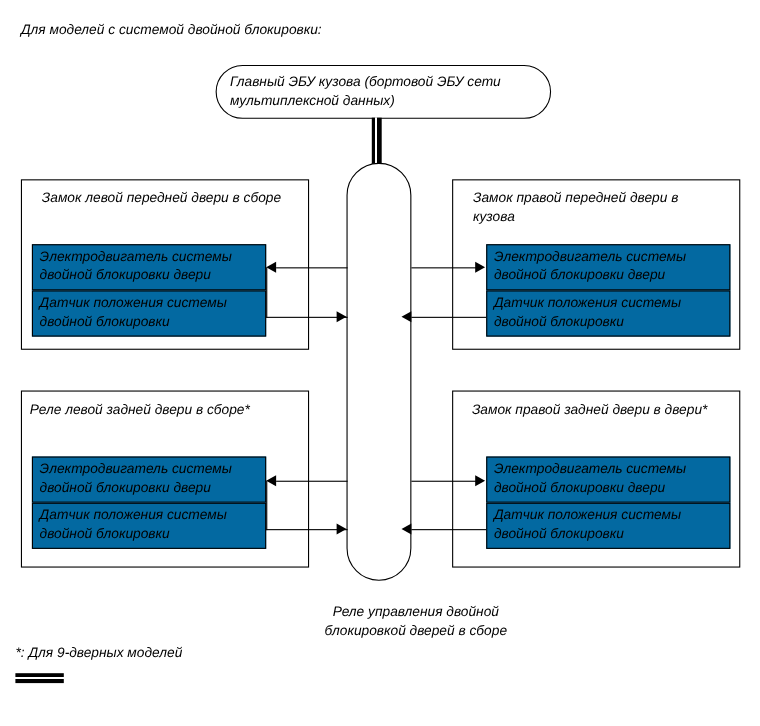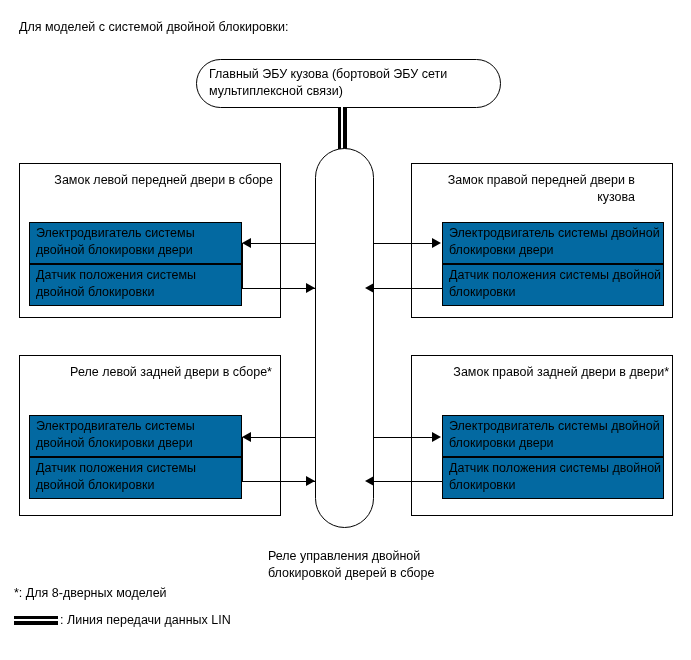--- a/index.html
+++ b/index.html
@@ -8,21 +8,21 @@
     background: #ffffff;
   }
   body {
     width: 691px;
     height: 660px;
     position: relative;
     font-family: "Liberation Sans", sans-serif;
     color: #000000;
     overflow: hidden;
   }
-  .abs { position: absolute; }
+  .abs { position: absolute; font-style: italic; }
 
   
   .heading {
     left: 19px; top: 19px;
     font-size: 12.5px;
     line-height: 16px;
     white-space: nowrap;
   }
   .footnote {
     left: 14px; top: 585px;
@@ -47,20 +47,21 @@
         #000 0px, #000 3px,
         #fff 3px, #fff 5px,
         #000 5px, #000 9px);
     display: inline-block;
   }
   .relay-caption {
     left: 268px; top: 548px;
     font-size: 12.5px;
     line-height: 17px;
     width: 220px;
+    text-align: center;
   }
 
   
   .ecu-box {
     left: 196px; top: 59px;
     width: 305px; height: 49px;
     border: 1.6px solid #000;
     border-radius: 25px;
     box-sizing: border-box;
   }
@@ -99,21 +100,20 @@
     background: transparent;
   }
   #lock-fl { left: 19px;  top: 163px; width: 262px; height: 155px; }
   #lock-fr { left: 411px; top: 163px; width: 262px; height: 155px; }
   #lock-rl { left: 19px;  top: 355px; width: 262px; height: 161px; }
   #lock-rr { left: 411px; top: 355px; width: 262px; height: 161px; }
 
   .lock-title {
     font-size: 12.5px;
     line-height: 17px;
-    text-align: right;
   }
   #title-fl { left: 38px;  top: 172px; width: 235px; }
   #title-fr { left: 430px; top: 172px; width: 205px; }
   #title-rl { left: 27px;  top: 364px; width: 245px; }
   #title-rr { left: 429px; top: 364px; width: 240px; }
 
   
   .comp-box {
     border: 1.4px solid #000;
     box-sizing: border-box;
@@ -151,21 +151,21 @@
   }
   .arrow-left  { border-right: 9px solid #000; }
   .arrow-right { border-left: 9px solid #000; }
 </style>
 </head>
 <body>
 
 <div class="abs heading">Для моделей с системой двойной блокировки:</div>
 
 <div class="abs ecu-box"></div>
-<div class="abs ecu-label">Главный ЭБУ кузова (бортовой ЭБУ сети мультиплексной связи)</div>
+<div class="abs ecu-label">Главный ЭБУ кузова (бортовой ЭБУ сети мультиплексной данных)</div>
 
 <div class="abs lin-bus"></div>
 
 <div class="abs capsule"></div>
 <div class="abs relay-caption">Реле управления двойной блокировкой дверей в сборе</div>
 
 <div class="abs lock-box" id="lock-fl"></div>
 <div class="abs lock-title" id="title-fl">Замок левой передней двери в сборе</div>
 <div class="abs comp-box tall comp-w-left" id="comp-fl-motor">Электродвигатель системы двойной блокировки двери</div>
 <div class="abs comp-box tall comp-w-left" id="comp-fl-sensor">Датчик положения системы двойной блокировки</div>
@@ -204,18 +204,17 @@
 <div class="abs lock-title" id="title-rr">Замок правой задней двери в двери*</div>
 <div class="abs comp-box tall comp-w-right" id="comp-rr-motor">Электродвигатель системы двойной блокировки двери</div>
 <div class="abs comp-box tall comp-w-right" id="comp-rr-sensor">Датчик положения системы двойной блокировки</div>
 
 <div class="abs hline" style="left:374px; top:437px; width:59px;"></div>
 <div class="abs arrow arrow-right" style="left:432px; top:432px;"></div>
 
 <div class="abs hline" style="left:374px; top:481px; width:68px;"></div>
 <div class="abs arrow arrow-left" style="left:365px; top:476px;"></div>
 
-<div class="abs footnote">*: Для 8-дверных моделей</div>
+<div class="abs footnote">*: Для 9-дверных моделей</div>
 
 <div class="abs legend-row">
   <span class="lin-swatch"></span>
-  <span>: Линия передачи данных LIN</span>
 </div>
 
 </body></html>

